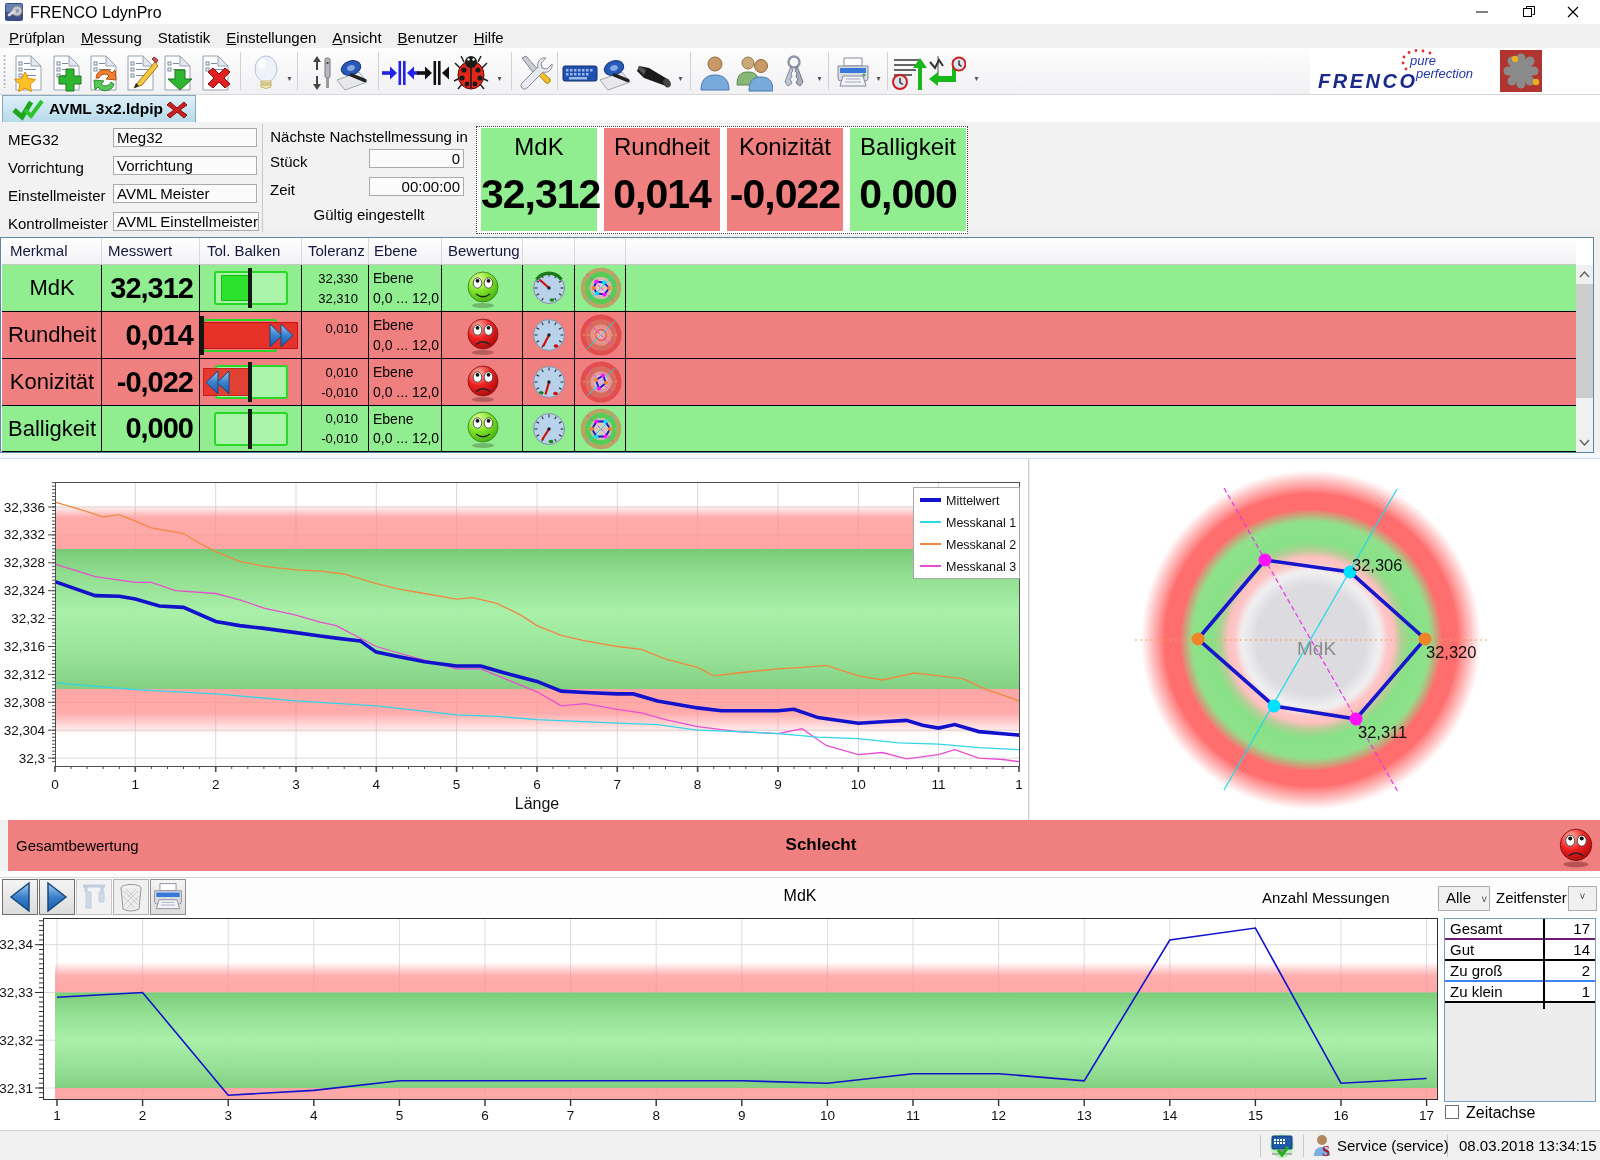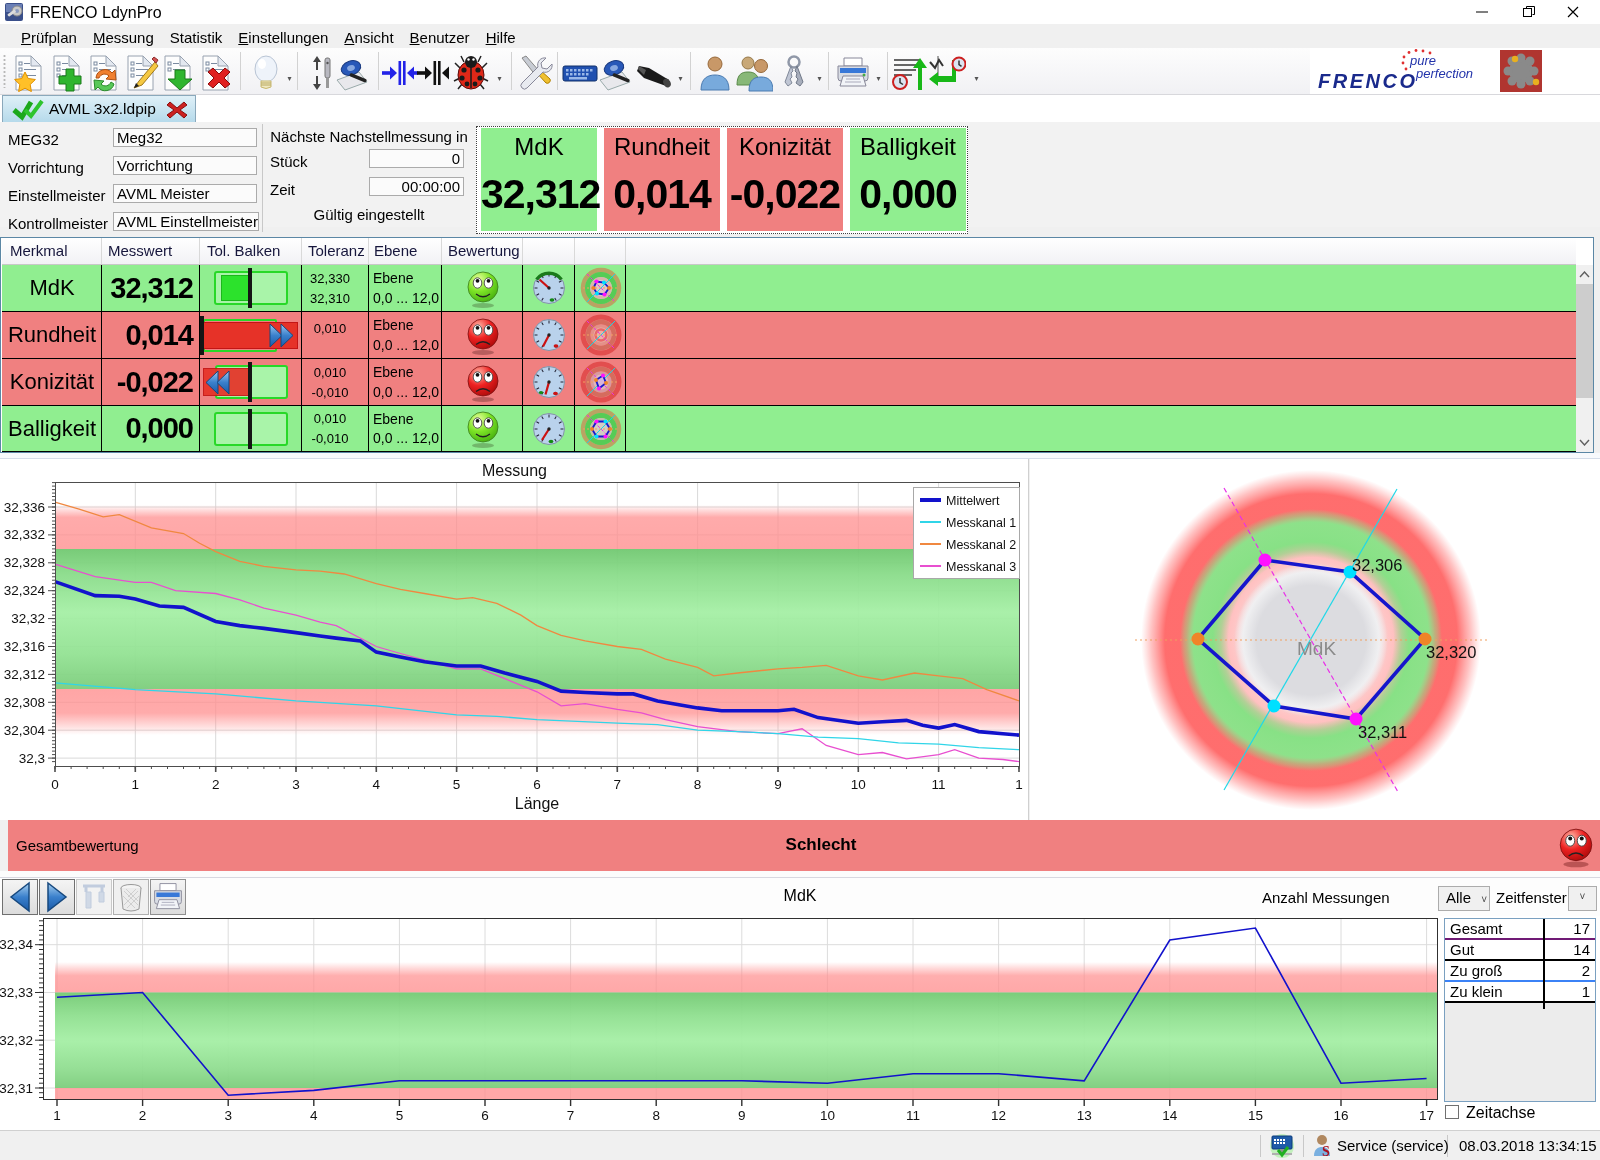--- a/index.html
+++ b/index.html
@@ -11,21 +11,21 @@
 .mi{display:inline-block;padding:3px 8px}
 .ibox{position:absolute;height:19px;background:#fbfbfb;border:1px solid #ababab;font-size:15px;line-height:17px;padding:0 3px;white-space:nowrap;overflow:hidden}
 .bigbox{position:absolute;top:128px;width:116px;height:103px;text-align:center}
 .bigbox .t{font-size:24px;margin-top:5px}
 .bigbox .v{font-size:41px;font-weight:700;margin-top:10px;letter-spacing:-1px}
 .colline{position:absolute;top:0;width:1px;height:100%;background:#000}
 .hcolline{position:absolute;top:0;width:1px;height:100%;background:#d9d9d9}
 .row{position:absolute;left:1px;width:1574px;border-bottom:1px solid #000}
 .merk{position:absolute;left:0;top:0;width:100px;height:100%;display:flex;align-items:center;justify-content:center;font-size:22px}
 .mess{position:absolute;left:100px;top:0;width:98px;height:100%;display:flex;align-items:center;justify-content:flex-end;padding-right:7px;font-size:29px;font-weight:700;letter-spacing:-1px}
-.tol2{position:absolute;left:300px;top:0;width:56px;height:100%;font-size:13px;text-align:center;display:flex;flex-direction:column;justify-content:space-around;padding:3px 0}
+.tol2{position:absolute;left:300px;top:0;width:56px;height:100%;font-size:13px;text-align:right;display:flex;flex-direction:column;justify-content:space-around;padding:3px 0}
 .eb{position:absolute;left:367px;top:0;width:71px;height:100%;font-size:14px;display:flex;flex-direction:column;justify-content:space-around;padding:3px 0 3px 4px;white-space:nowrap;overflow:hidden}
 </style></head>
 <body>
 
 <div class="abs" style="left:0;top:0;width:1600px;height:24px;background:#fff">
   <svg class="abs" style="left:5px;top:3px" width="18" height="18" viewBox="0 0 18 18">
     <rect x="0" y="0" width="18" height="18" rx="2" fill="#3a4f8a"></rect>
     <rect x="1" y="1" width="16" height="8" fill="#6a7fb5"></rect>
     <circle cx="12" cy="8" r="5" fill="#c8c8c8" stroke="#888"></circle>
     <circle cx="12" cy="8" r="2" fill="#8a9ac0"></circle>
@@ -34,21 +34,21 @@
   <div class="abs" style="left:30px;top:4px;font-size:16px">FRENCO LdynPro</div>
   <svg class="abs" style="left:1470px;top:0" width="130" height="24" viewBox="0 0 130 24">
     <path d="M6 12 h12" stroke="#000" stroke-width="1"></path>
     <rect x="53.5" y="8.5" width="8" height="8" fill="none" stroke="#000"></rect>
       <path d="M56.5 8.5 v-2 h8 v8 h-2" fill="none" stroke="#000"></path>
     <path d="M98 7 l10 10 M108 7 l-10 10" stroke="#000" stroke-width="1.2"></path>
   </svg>
 </div>
 
 <div class="abs" style="left:0;top:24px;width:1600px;height:24px;background:#f0f0f0;font-size:15px">
-  <div style="padding-left:13px;padding-top:2px">
+  <div style="padding-left:1px;padding-top:2px">
     <span class="mi"><u>P</u>rüfplan</span><span class="mi"><u>M</u>essung</span><span class="mi">Statistik</span><span class="mi"><u>E</u>instellungen</span><span class="mi"><u>A</u>nsicht</span><span class="mi"><u>B</u>enutzer</span><span class="mi"><u>H</u>ilfe</span>
   </div>
 </div>
 
 <div class="abs" id="toolbar" style="left:0;top:48px;width:1600px;height:47px;background:linear-gradient(#fdfdfd,#f1f1f4);border-bottom:1px solid #d8d8dc">
   <div class="abs" style="left:3px;top:6px;width:3px;height:34px;background-image:radial-gradient(circle,#b8b8b8 1px,transparent 1.2px);background-size:3px 4px"></div>
 
   <svg class="tbi" style="left:9px" viewBox="0 0 38 38">
       <path d="M7 2 h15 l10 10 v24 h-25 z" fill="#fdfdfd" stroke="#98a2b0"></path>
       <path d="M22 2 l10 10 h-10 z" fill="#e3e8f0" stroke="#98a2b0"></path>
@@ -315,21 +315,21 @@
       <circle cx="226" cy="34" r="3.2" fill="#e8b020"></circle>
   </svg>
 </div>
 
 <div class="abs" style="left:0;top:95px;width:1600px;height:27px;background:#fff"></div>
 <div class="abs" style="left:2px;top:95px;width:194px;height:28px;background:linear-gradient(#dff0f8,#b4d9ea);border:1px solid #8aa8bb;border-bottom:none">
   <svg class="abs" style="left:8px;top:2px" width="34" height="23" viewBox="0 0 34 23">
     <path d="M3 12 l8 7 L20 4" stroke="#1ca81c" stroke-width="5" fill="none"></path>
     <path d="M14 12 l6 6 L31 3" stroke="#2ec42e" stroke-width="4" fill="none"></path>
   </svg>
-  <div class="abs" style="left:46px;top:4px;font-size:15.5px;font-weight:400">AVML 3x2.ldpip</div>
+  <div class="abs" style="left:46px;top:4px;font-size:15.5px;font-weight:700">AVML 3x2.ldpip</div>
   <svg class="abs" style="left:163px;top:4px" width="22" height="20" viewBox="0 0 22 20">
     <path d="M4 2 L11 8 L18 2 L21 5 L14 10 L21 15 L18 18 L11 12 L4 18 L1 15 L8 10 L1 5 z" fill="#cc2020" stroke="#881010" stroke-width="1"></path>
   </svg>
 </div>
 
 <div class="abs" style="left:0;top:122px;width:1600px;height:105px;background:#f2f2f2">
   <div class="abs" style="left:8px;top:9px">MEG32</div>
   <div class="abs" style="left:8px;top:37px">Vorrichtung</div>
   <div class="abs" style="left:8px;top:65px">Einstellmeister</div>
   <div class="abs" style="left:8px;top:93px">Kontrollmeister</div>
@@ -700,21 +700,20 @@
       </svg>
     <div class="abs" style="left:0;top:19px;width:17px;height:114px;background:#cdcdcd"></div>
     <svg class="abs" style="left:3px;top:174px" width="11" height="7" viewBox="0 0 11 7">
         <path d="M1 1 L5.5 6 L10 1" stroke="#606060" stroke-width="1.4" fill="none"></path>
       </svg>
   </div>
 </div>
 <div class="abs" style="left:0;top:453px;width:1600px;height:6px;background:#f7f9fc;border-bottom:1px solid #d4dce8"></div>
 
 <div class="abs" id="chartL" style="left:0;top:459px;width:1029px;height:361px;background:#fff;border-right:1px solid #d0d0d0">
-<div class="abs" style="left:0;top:3px;width:1029px;text-align:center;font-size:16px;color:#111">Messung</div>
 <svg class="abs" style="left:0;top:0" width="1029" height="361" viewBox="0 0 1029 361">
 <defs>
 <linearGradient id="redU" x1="0" y1="0" x2="0" y2="1">
           <stop offset="0" stop-color="#ff8f8f" stop-opacity="0"></stop>
           <stop offset="0.28" stop-color="#ff8f8f" stop-opacity="0.75"></stop>
           <stop offset="1" stop-color="#ff8f8f" stop-opacity="0.8"></stop>
         </linearGradient>
 <linearGradient id="redL" x1="0" y1="0" x2="0" y2="1">
           <stop offset="0" stop-color="#ff8f8f" stop-opacity="0.8"></stop>
           <stop offset="0.52" stop-color="#ff8f8f" stop-opacity="0.75"></stop>

